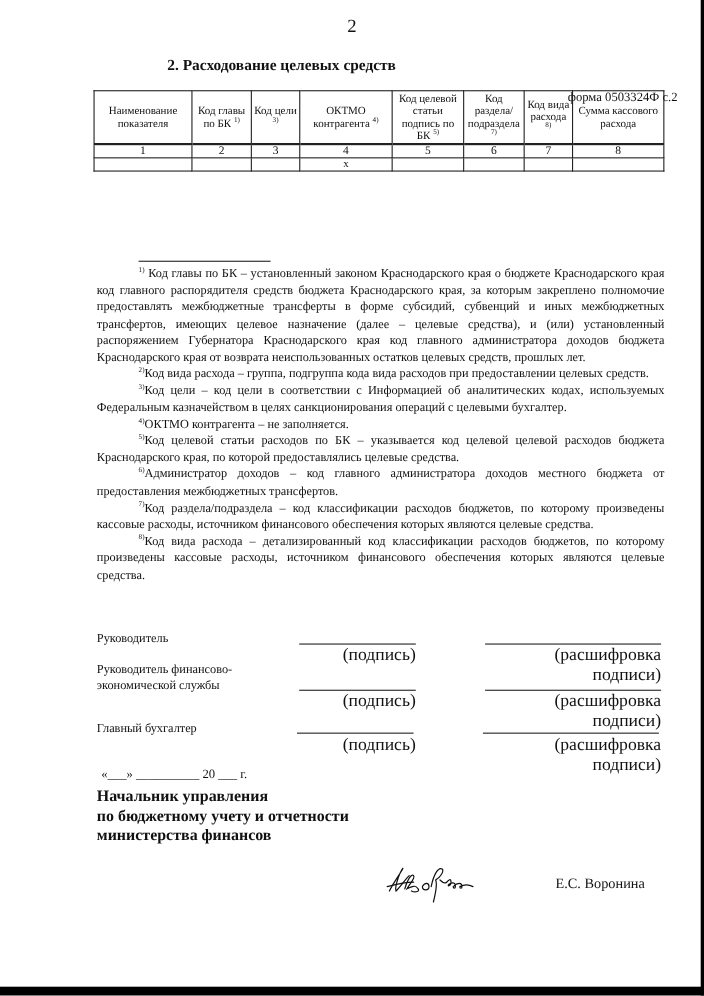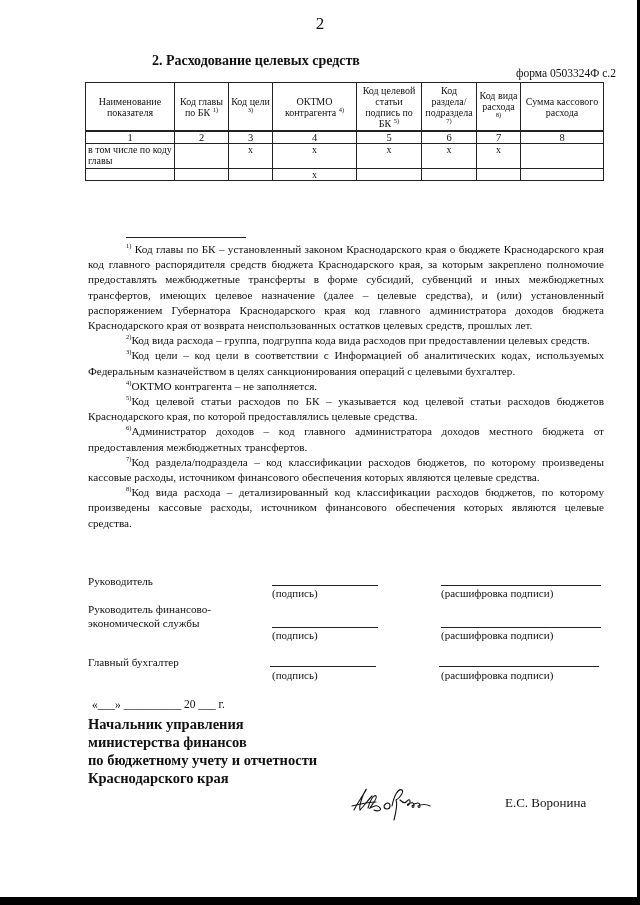--- a/index.html
+++ b/index.html
@@ -4,21 +4,21 @@
   <style>
     html, body { margin: 0; padding: 0; }
     body {
       width: 640px; height: 905px; position: relative; overflow: hidden;
       background: #ffffff; color: #111;
       font-family: "Liberation Serif", "DejaVu Serif", serif;
     }
     .abs { position: absolute; }
     .page-num { left: 0; width: 640px; top: 14px; text-align: center; font-size: 17px; }
     .section-title { left: 0; width: 512px; top: 53px; text-align: center; font-size: 14px; font-weight: bold; }
-    .form-code { right: 24px; top: 67px; font-size: 11.5px; }
+    .form-code { right: 24px; top: 83px; font-size: 11.5px; }
 
     table.data-table {
       position: absolute; left: 85px; top: 82px;
       border-collapse: collapse; table-layout: fixed;
       font-size: 10px; line-height: 11px;
     }
     table.data-table td, table.data-table th {
       border: 1px solid #222; padding: 0 2px; vertical-align: top;
       font-weight: normal;
     }
@@ -35,21 +35,21 @@
 
     .fn-sep { left: 126px; top: 237px; width: 120px; border-top: 1px solid #222; }
     .footnotes {
       left: 88px; top: 242px; width: 516px;
       font-size: 11.2px; line-height: 15.2px; text-align: justify;
     }
     .footnotes p { margin: 0; text-indent: 38px; }
 
     .sig-label { font-size: 11.2px; line-height: 14px; left: 88px; }
     .sig-line { border-top: 1px solid #222; }
-    .sig-cap { font-size: 11px; text-align: left; }
+    .sig-cap { font-size: 16px; text-align: right; }
     .date-line { left: 92px; top: 698px; font-size: 11.5px; }
 
     .bottom-block { left: 88px; top: 715px; font-size: 14.5px; line-height: 18px; font-weight: bold; }
     .bottom-name { left: 505px; top: 795px; font-size: 13px; }
     .signature { left: 350px; top: 780px; }
 
     .edge-right { left: 637px; top: 0; width: 3px; height: 905px; background: #000; }
     .edge-bottom { left: 0; top: 897px; width: 640px; height: 8px; background: #000; }
   </style>
 </head>
@@ -86,51 +86,41 @@
     <tr class="num-row">
       <td>1</td>
       <td>2</td>
       <td>3</td>
       <td>4</td>
       <td>5</td>
       <td>6</td>
       <td>7</td>
       <td>8</td>
     </tr>
-    <tr class="r2">
-      <td class="lbl">в том числе по коду главы</td>
-      <td class="c"></td>
-      <td class="c">x</td>
-      <td class="c">x</td>
-      <td class="c">x</td>
-      <td class="c">x</td>
-      <td class="c">x</td>
-      <td class="c"></td>
-    </tr>
     <tr class="r4">
       <td class="lbl"></td>
       <td class="c"></td>
       <td class="c"></td>
       <td class="c">x</td>
       <td class="c"></td>
       <td class="c"></td>
       <td class="c"></td>
       <td class="c"></td>
     </tr>
   </tbody>
 </table>
 
 <div class="abs fn-sep"></div>
 
 <div class="abs footnotes">
   <p><sup>1)</sup><span> Код главы по БК – установленный законом Краснодарского края о бюджете Краснодарского края код главного распорядителя средств бюджета Краснодарского края, за которым закреплено полномочие предоставлять межбюджетные трансферты в форме субсидий, субвенций и иных межбюджетных трансфертов, имеющих целевое назначение (далее – целевые средства), и (или) установленный распоряжением Губернатора Краснодарского края код главного администратора доходов бюджета Краснодарского края от возврата неиспользованных остатков целевых средств, прошлых лет.</span></p>
   <p><sup>2)</sup><span>Код вида расхода – группа, подгруппа кода вида расходов при предоставлении целевых средств.</span></p>
   <p><sup>3)</sup><span>Код цели – код цели в соответствии с Информацией об аналитических кодах, используемых Федеральным казначейством в целях санкционирования операций с целевыми бухгалтер.</span></p>
   <p><sup>4)</sup><span>ОКТМО контрагента – не заполняется.</span></p>
-  <p><sup>5)</sup><span>Код целевой статьи расходов по БК – указывается код целевой статьи расходов бюджетов Краснодарского края, по которой предоставлялись целевые средства.</span></p>
+  <p><sup>5)</sup><span>Код целевой статьи расходов по БК – указывается код целевой целевой расходов бюджета Краснодарского края, по которой предоставлялись целевые средства.</span></p>
   <p><sup>6)</sup><span>Администратор доходов – код главного администратора доходов местного бюджета от предоставления межбюджетных трансфертов.</span></p>
   <p><sup>7)</sup><span>Код раздела/подраздела – код классификации расходов бюджетов, по которому произведены кассовые расходы, источником финансового обеспечения которых являются целевые средства.</span></p>
   <p><sup>8)</sup><span>Код вида расхода – детализированный код классификации расходов бюджетов, по которому произведены кассовые расходы, источником финансового обеспечения которых являются целевые средства.</span></p>
 </div>
 
 <div class="abs sig-label" style="top:574px">Руководитель</div>
 <div class="abs sig-line" style="left:272px; top:585px; width:106px"></div>
 <div class="abs sig-line" style="left:441px; top:585px; width:160px"></div>
 <div class="abs sig-cap" style="left:272px; top:587px; width:106px">(подпись)</div>
 <div class="abs sig-cap" style="left:441px; top:587px; width:160px">(расшифровка подписи)</div>
@@ -145,23 +135,22 @@
 <div class="abs sig-label" style="top:655px">Главный бухгалтер</div>
 <div class="abs sig-line" style="left:270px; top:666px; width:106px"></div>
 <div class="abs sig-line" style="left:439px; top:666px; width:160px"></div>
 <div class="abs sig-cap" style="left:272px; top:669px; width:106px">(подпись)</div>
 <div class="abs sig-cap" style="left:441px; top:669px; width:160px">(расшифровка подписи)</div>
 
 <div class="abs date-line">«___» __________ 20 ___ г.</div>
 
 <div class="abs bottom-block">
   <div>Начальник управления</div>
+  <div>по бюджетному учету и отчетности</div>
   <div>министерства финансов</div>
-  <div>по бюджетному учету и отчетности</div>
-  <div>Краснодарского края</div>
 </div>
 
 <div class="abs signature">
   <svg width="90" height="44" viewBox="0 0 90 44">
     <g fill="none" stroke="#111" stroke-width="1.1" stroke-linecap="round">
       <path d="M4 30 C8 22, 14 14, 16 10 C17 8, 15 10, 12 18 C10 24, 9 28, 10 30 C14 26, 18 20, 22 16"></path>
       <path d="M2 26 C10 24, 18 22, 26 22"></path>
       <path d="M18 28 C20 20, 24 14, 26 16 C28 18, 22 24, 20 28 C24 26, 28 24, 30 28 C32 30, 28 32, 24 30"></path>
       <path d="M34 26 C36 22, 40 22, 40 26 C40 30, 34 30, 34 26"></path>
       <path d="M42 26 C44 16, 48 8, 52 10 C54 12, 50 18, 46 20 M46 20 C48 24, 46 32, 44 40"></path>

